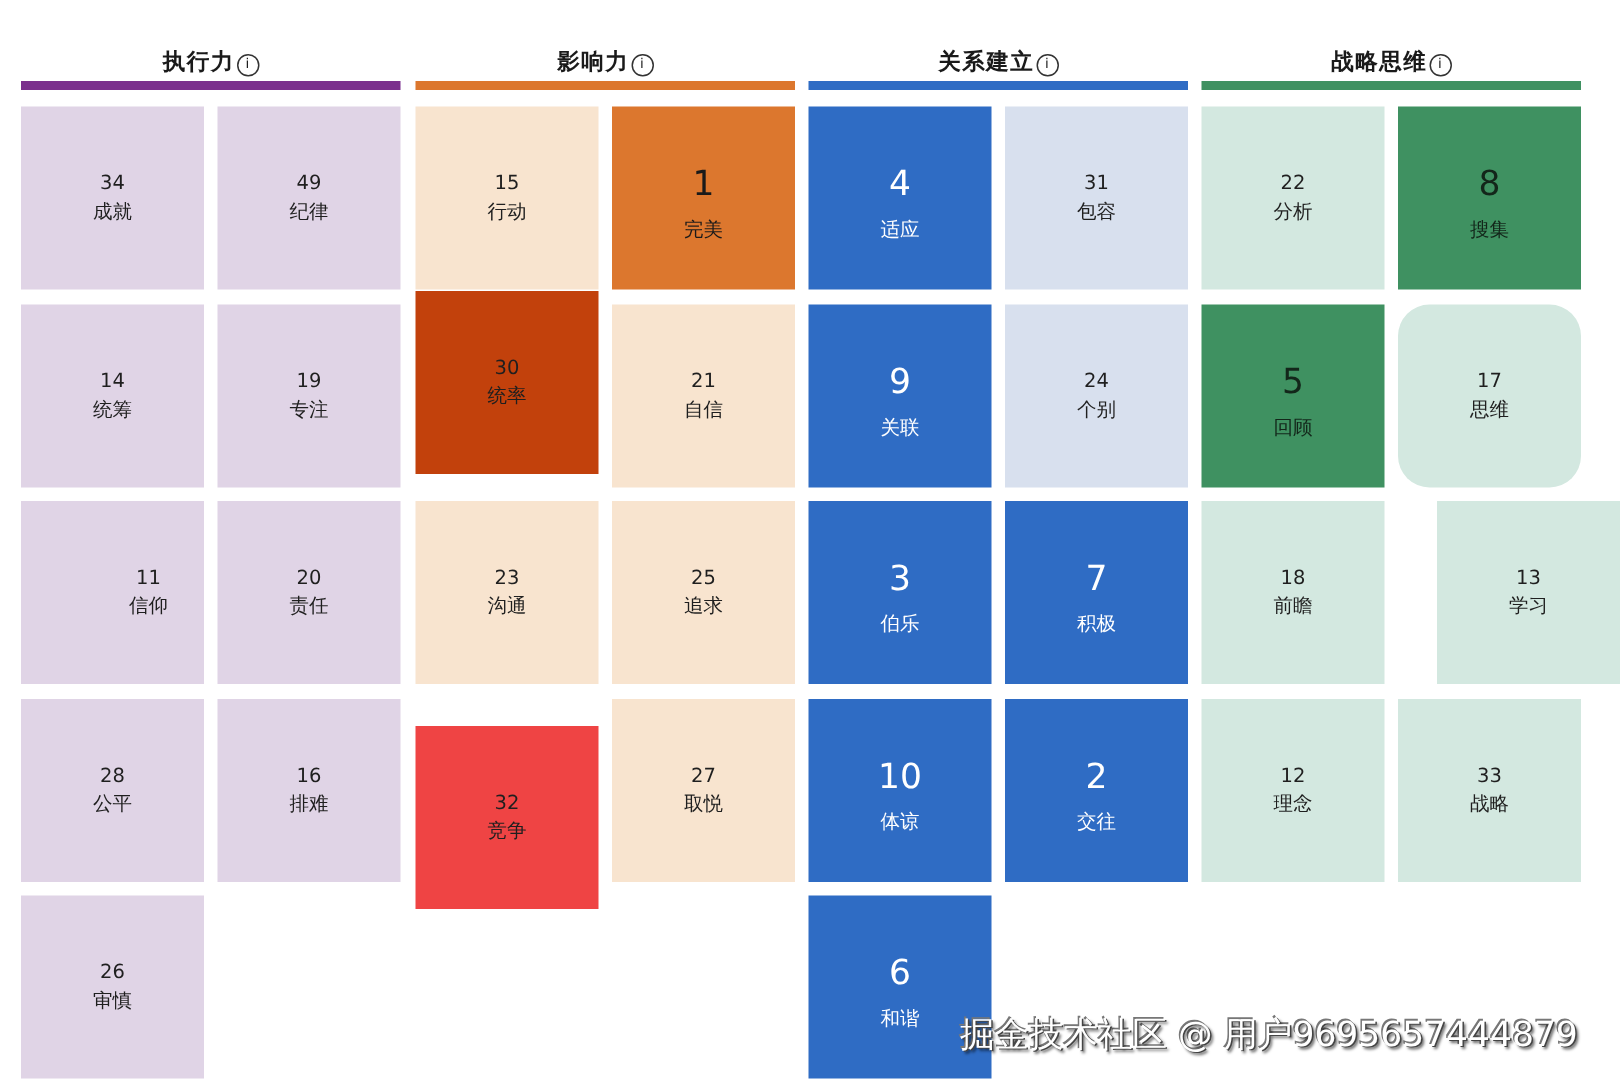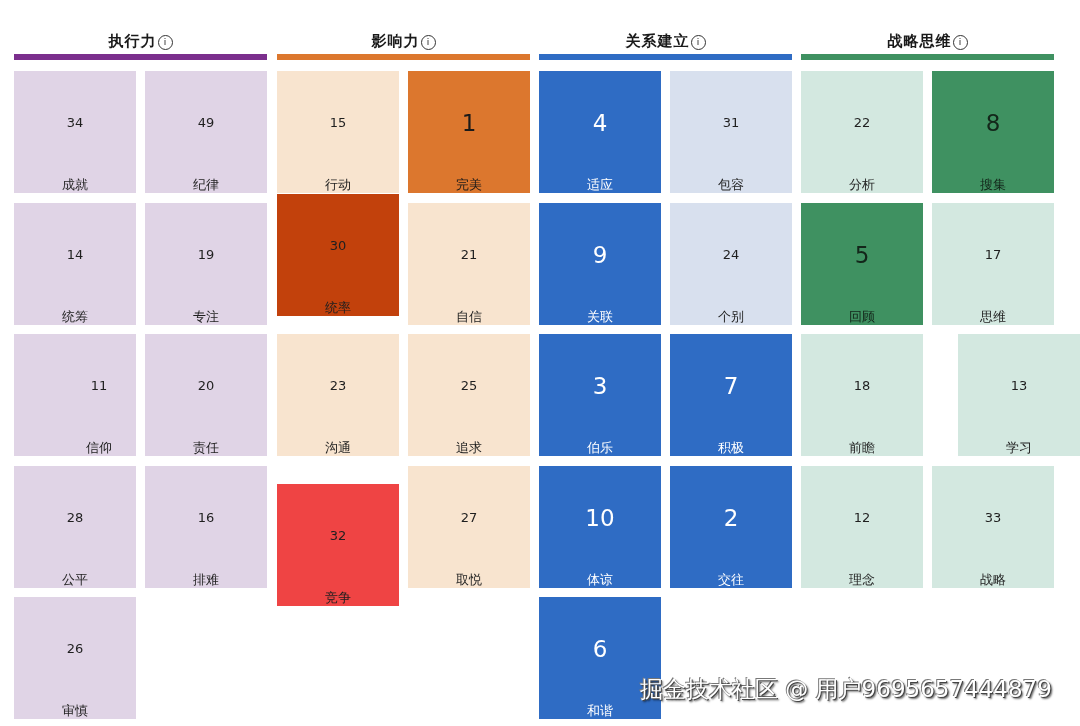--- a/index.html
+++ b/index.html
@@ -16,21 +16,21 @@
     color: #1a1a1a; line-height: 22px;
   }
   .info-icon {
     display: inline-block; width: 13px; height: 13px; border: 1.2px solid #333;
     border-radius: 50%; font-size: 9px; line-height: 13px; font-weight: normal;
     vertical-align: 1px; margin-left: 1px; letter-spacing: 0; text-align: center;
   }
   .group-bar { position: absolute; top: 54px; left: 0; width: 253px; height: 6px; }
   .tile {
     position: absolute; width: 122px; height: 122px;
-    display: flex; flex-direction: column; align-items: center; justify-content: space-between;
+    display: flex; flex-direction: column; align-items: center; justify-content: flex-start;
     box-sizing: border-box;
   }
   .tile .num { font-size: 13px; margin-top: 44px; line-height: 16px; }
   .tile .label { font-size: 13px; margin-top: 3px; line-height: 16px; }
   .tile.hl .num { font-size: 23px; margin-top: 38px; line-height: 28px; }
   .tile.hl .label { margin-top: 9px; }
   .watermark {
     position: absolute; left: 640px; top: 674px; font-size: 23px; color: #ffffff;
     text-shadow: 1px 1px 0 #444, 2px 2px 2px rgba(0,0,0,0.6), -1px -1px 0 #777;
     white-space: nowrap; letter-spacing: 0px;
@@ -185,21 +185,21 @@
           <div class="label">分析</div>
         </div>
         <div class="tile hl" style="left: 131px; top: 71px; background: rgb(63, 145, 97); color: rgb(19, 38, 26);">
           <div class="num">8</div>
           <div class="label">搜集</div>
         </div>
         <div class="tile hl" style="left: 0px; top: 203px; background: rgb(63, 145, 97); color: rgb(19, 38, 26);">
           <div class="num">5</div>
           <div class="label">回顾</div>
         </div>
-        <div class="tile" style="left: 131px; top: 203px; background: rgb(211, 232, 224); color: rgb(31, 31, 31);">
+        <div class="tile" style="left: 131px; top: 203px; background: rgb(211, 232, 224); color: rgb(31, 31, 31); border-radius: 21px;">
           <div class="num">17</div>
           <div class="label">思维</div>
         </div>
         <div class="tile" style="left: 0px; top: 334px; background: rgb(211, 232, 224); color: rgb(31, 31, 31);">
           <div class="num">18</div>
           <div class="label">前瞻</div>
         </div>
         <div class="tile" style="left: 131px; top: 334px; background: rgb(211, 232, 224); color: rgb(31, 31, 31); margin-left: 26px;">
           <div class="num">13</div>
           <div class="label">学习</div>

